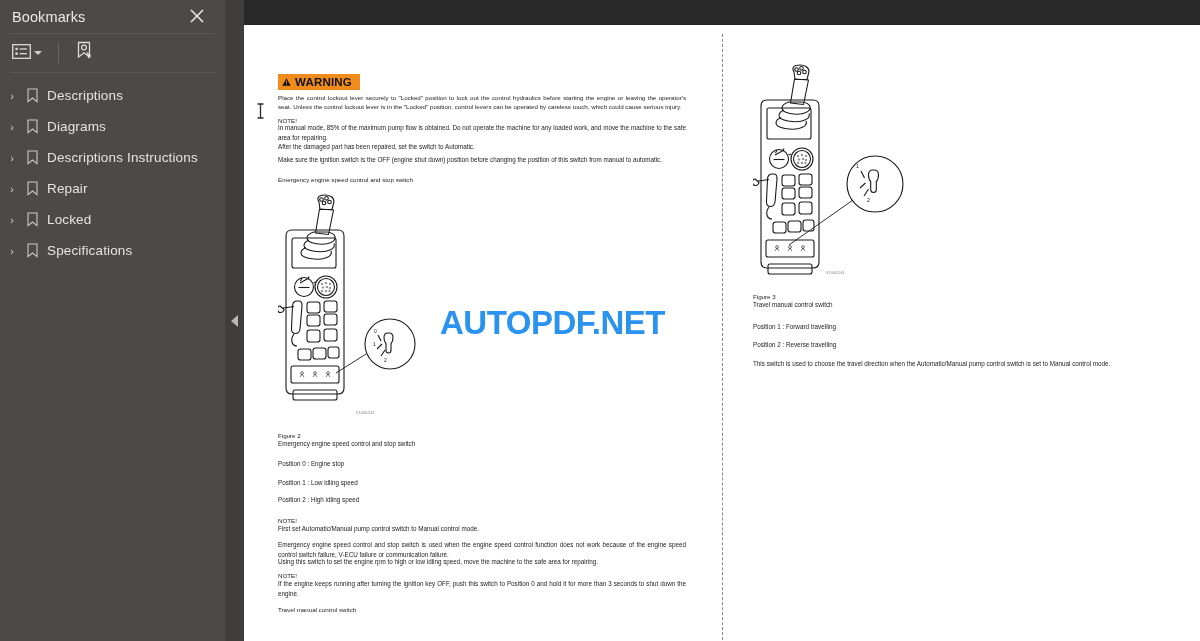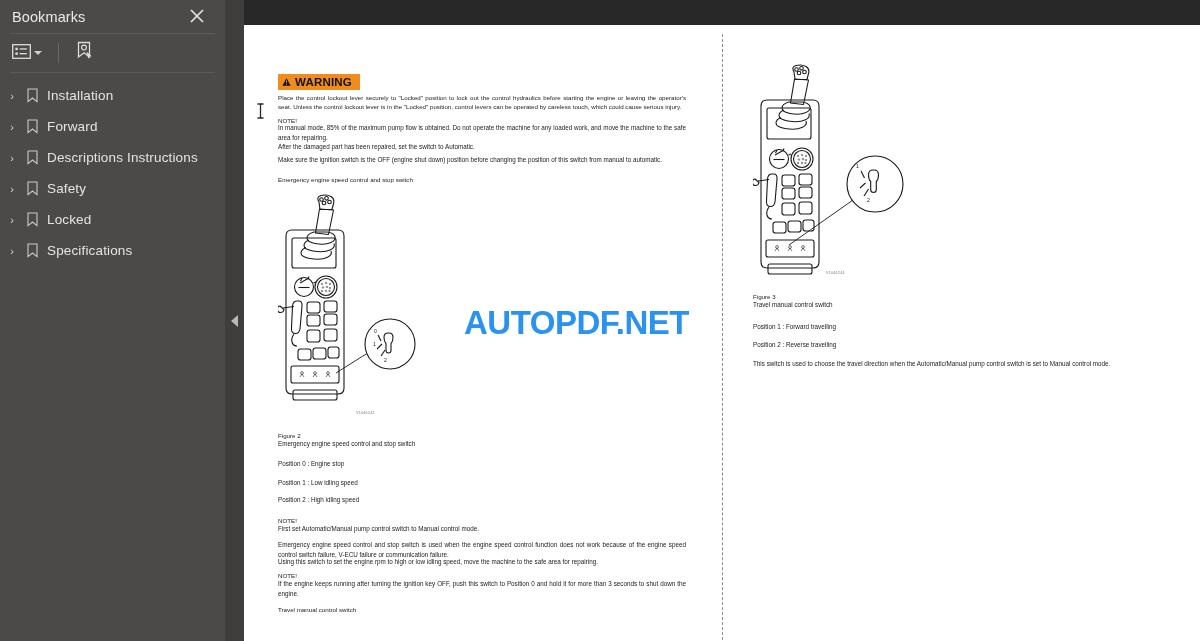--- a/index.html
+++ b/index.html
@@ -125,21 +125,20 @@
 
   
   #watermark {
     position: absolute;
     left: 196px; top: 270px;
     font-size: 33px; font-weight: bold;
     color: #2a93ef;
     letter-spacing: -0.5px;
     font-family: "Liberation Sans", sans-serif;
     pointer-events: none;
-    margin-left: 24px;
   }
 
   
   #text-cursor {
     position: absolute;
     left: 12px; top: 69px;
     width: 9px; height: 16px;
   }
 
   .joy { position: absolute; }
@@ -194,51 +193,51 @@
 
     <nav class="bm-list">
 
       <div class="bm-item">
         <span class="bm-arrow">›</span>
         <span class="bm-ico">
           <svg width="11" height="15" viewBox="0 0 11 15">
               <path d="M1 1 h9 v12.6 l-4.5 -3.6 l-4.5 3.6 z" fill="none" stroke="#c9c9c9" stroke-width="1.1"></path>
             </svg>
         </span>
-        <span class="bm-label">Installation</span>
+        <span class="bm-label">Descriptions</span>
       </div>
 
       <div class="bm-item">
         <span class="bm-arrow">›</span>
         <span class="bm-ico">
           <svg width="11" height="15" viewBox="0 0 11 15">
               <path d="M1 1 h9 v12.6 l-4.5 -3.6 l-4.5 3.6 z" fill="none" stroke="#c9c9c9" stroke-width="1.1"></path>
             </svg>
         </span>
-        <span class="bm-label">Forward</span>
+        <span class="bm-label">Diagrams</span>
       </div>
 
       <div class="bm-item">
         <span class="bm-arrow">›</span>
         <span class="bm-ico">
           <svg width="11" height="15" viewBox="0 0 11 15">
               <path d="M1 1 h9 v12.6 l-4.5 -3.6 l-4.5 3.6 z" fill="none" stroke="#c9c9c9" stroke-width="1.1"></path>
             </svg>
         </span>
         <span class="bm-label">Descriptions Instructions</span>
       </div>
 
       <div class="bm-item">
         <span class="bm-arrow">›</span>
         <span class="bm-ico">
           <svg width="11" height="15" viewBox="0 0 11 15">
               <path d="M1 1 h9 v12.6 l-4.5 -3.6 l-4.5 3.6 z" fill="none" stroke="#c9c9c9" stroke-width="1.1"></path>
             </svg>
         </span>
-        <span class="bm-label">Safety</span>
+        <span class="bm-label">Repair</span>
       </div>
 
       <div class="bm-item">
         <span class="bm-arrow">›</span>
         <span class="bm-ico">
           <svg width="11" height="15" viewBox="0 0 11 15">
               <path d="M1 1 h9 v12.6 l-4.5 -3.6 l-4.5 3.6 z" fill="none" stroke="#c9c9c9" stroke-width="1.1"></path>
             </svg>
         </span>
         <span class="bm-label">Locked</span>

